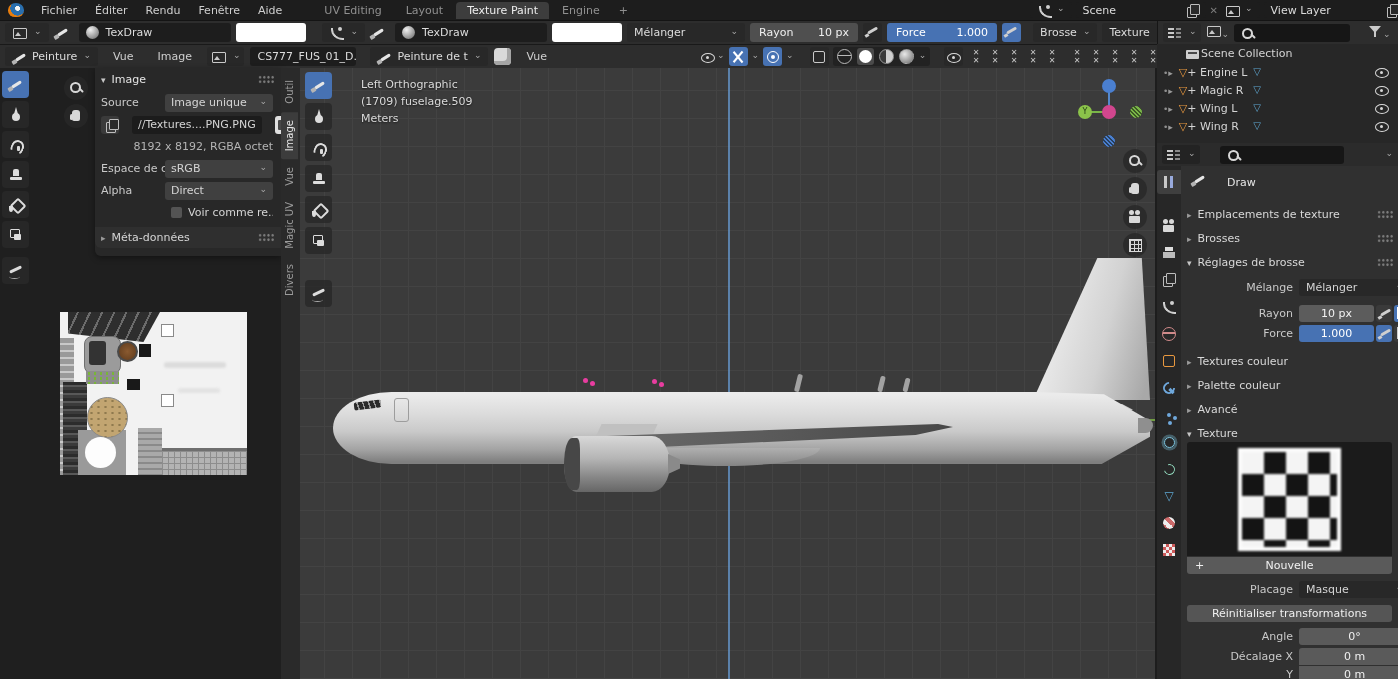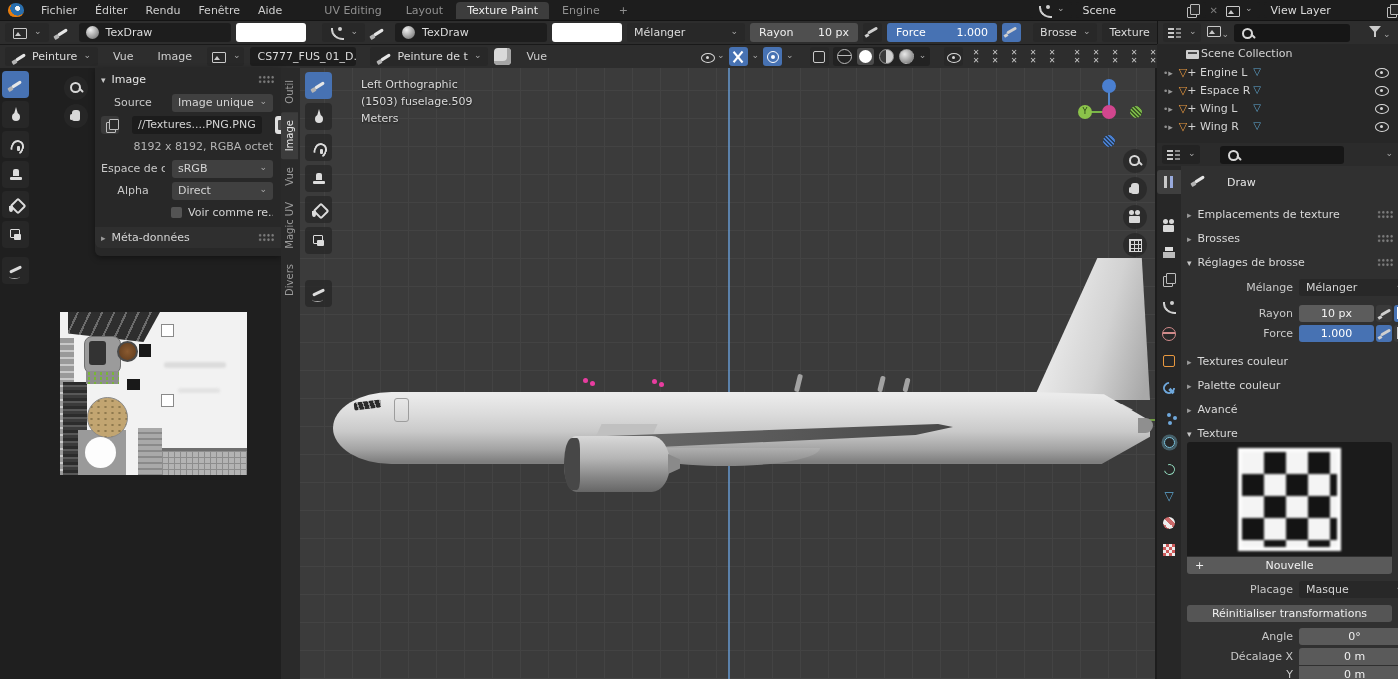--- a/index.html
+++ b/index.html
@@ -149,21 +149,21 @@
   .pbtn.blue{background:#4772b3}
   .graybtn{background:#5a5a5a;border-radius:3px;height:17px;display:flex;align-items:center;
            justify-content:center;color:#f0f0f0}
   .phdr{position:absolute;left:0;width:213px;height:18px;display:flex;align-items:center;
         padding-left:6px;color:#d8d8d8}
   .phdr .grip{position:absolute;right:6px;top:5px}
 
   
   .imgpanel{position:absolute;left:95px;top:0;width:186px;height:188px;background:rgba(40,40,40,.97);
             border-radius:0 0 0 6px;box-shadow:0 2px 6px rgba(0,0,0,.4)}
-  .iplabel{width:64px;text-align:center;margin-right:7px;color:#c9c9c9;white-space:nowrap;
+  .iplabel{width:64px;text-align:left;color:#c9c9c9;white-space:nowrap;
            overflow:hidden;flex:none}
   .iprow{display:flex;align-items:center;height:19px;margin:3px 8px 3px 6px}
   .ipfield{background:#404040;border-radius:3px;height:18px;display:flex;align-items:center;
            justify-content:space-between;padding:0 6px;flex:1}
 
   
   .checker{width:95px;height:95px;background-color:#f4f4f4;border:4px solid #fcfcfc;
       background-image:linear-gradient(45deg,#141414 25%,transparent 25%,transparent 75%,#141414 75%),
                        linear-gradient(45deg,#141414 25%,transparent 25%,transparent 75%,#141414 75%);
       background-size:44px 44px;background-position:0 0,22px 22px;filter:blur(1.1px)}
@@ -474,21 +474,21 @@
       <span class="vtoolbtn">
           <span class="ic ic-maskimg"></span>
         </span>
       <span class="vtoolbtn" style="margin-top:22px">
           <span class="ic ic-pen"></span>
         </span>
     </div>
 
     <div class="abs" style="left:61px;top:8px;line-height:17px;color:#dadada;text-shadow:0 1px 2px rgba(0,0,0,.6)">
       <div>Left Orthographic</div>
-      <div>(1503) fuselage.509</div>
+      <div>(1709) fuselage.509</div>
       <div>Meters</div>
     </div>
 
     <div class="abs" style="left:0;top:0;width:855px;height:611px">
       <div class="abs" style="left:733px;top:190px;width:117px;height:142px;clip-path:polygon(55% 0,93% 0,100% 100%,0 100%);background:linear-gradient(105deg,#ececec 20%,#d2d2d2 60%,#a8a8a8 95%)"></div>
       <div class="abs" style="left:723px;top:336px;width:110px;height:26px;clip-path:polygon(0 62%,90% 0,100% 22%,14% 100%,0 92%);background:linear-gradient(#cdcdcd,#9b9b9b)"></div>
       <div class="abs plane-grad" style="left:33px;top:324px;width:704px;height:72px;border-radius:60px 0 0 60px / 37px 0 0 37px"></div>
       <div class="abs plane-grad" style="left:735px;top:324px;width:115px;height:72px;clip-path:polygon(0 0,60% 3%,100% 40%,100% 62%,58% 100%,0 100%)"></div>
       <div class="abs" style="left:838px;top:350px;width:15px;height:15px;background:#8f8f8f;border-radius:0 50% 50% 0"></div>
       <div class="abs" style="left:54px;top:333px;width:27px;height:8px;background:repeating-linear-gradient(78deg,#2b2b2b 0 4px,#9a9a9a 4px 5.5px);transform:rotate(-7deg);border-radius:2px"></div>
@@ -540,21 +540,21 @@
       <span class="tri-c"></span>
       <span class="meshtri">▽</span>
       <span style="width:66px">+ Engine L</span>
       <span class="meshtri blue">▽</span>
       <span class="ic ic-eye" style="margin-left:auto;margin-right:8px"></span>
     </div>
     <div class="orow">
       <span class="odot"></span>
       <span class="tri-c"></span>
       <span class="meshtri">▽</span>
-      <span style="width:66px">+ Espace R</span>
+      <span style="width:66px">+ Magic R</span>
       <span class="meshtri blue">▽</span>
       <span class="ic ic-eye" style="margin-left:auto;margin-right:8px"></span>
     </div>
     <div class="orow">
       <span class="odot"></span>
       <span class="tri-c"></span>
       <span class="meshtri">▽</span>
       <span style="width:66px">+ Wing L</span>
       <span class="meshtri blue">▽</span>
       <span class="ic ic-eye" style="margin-left:auto;margin-right:8px"></span>

